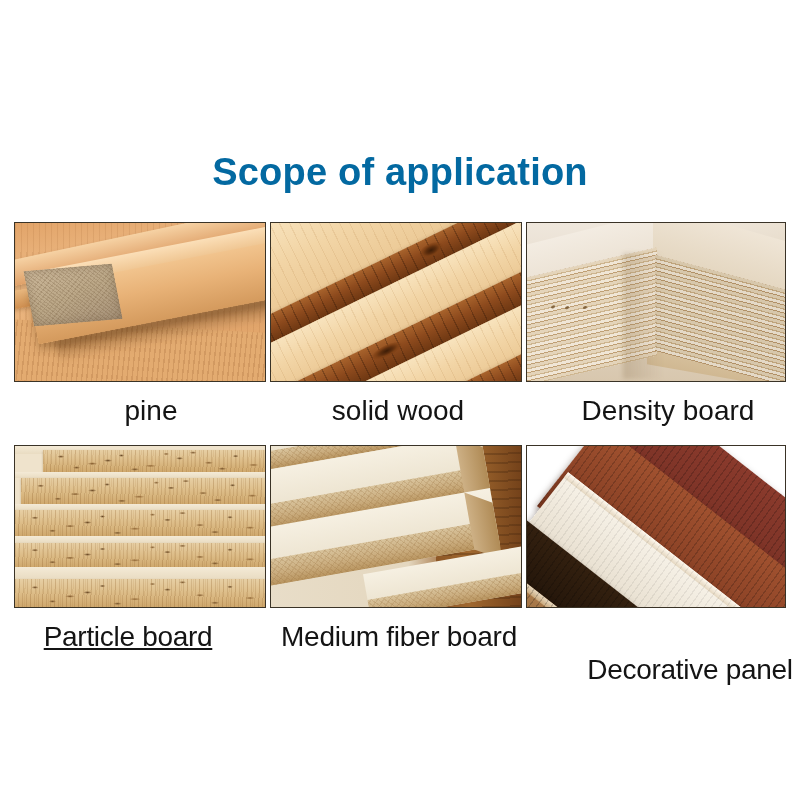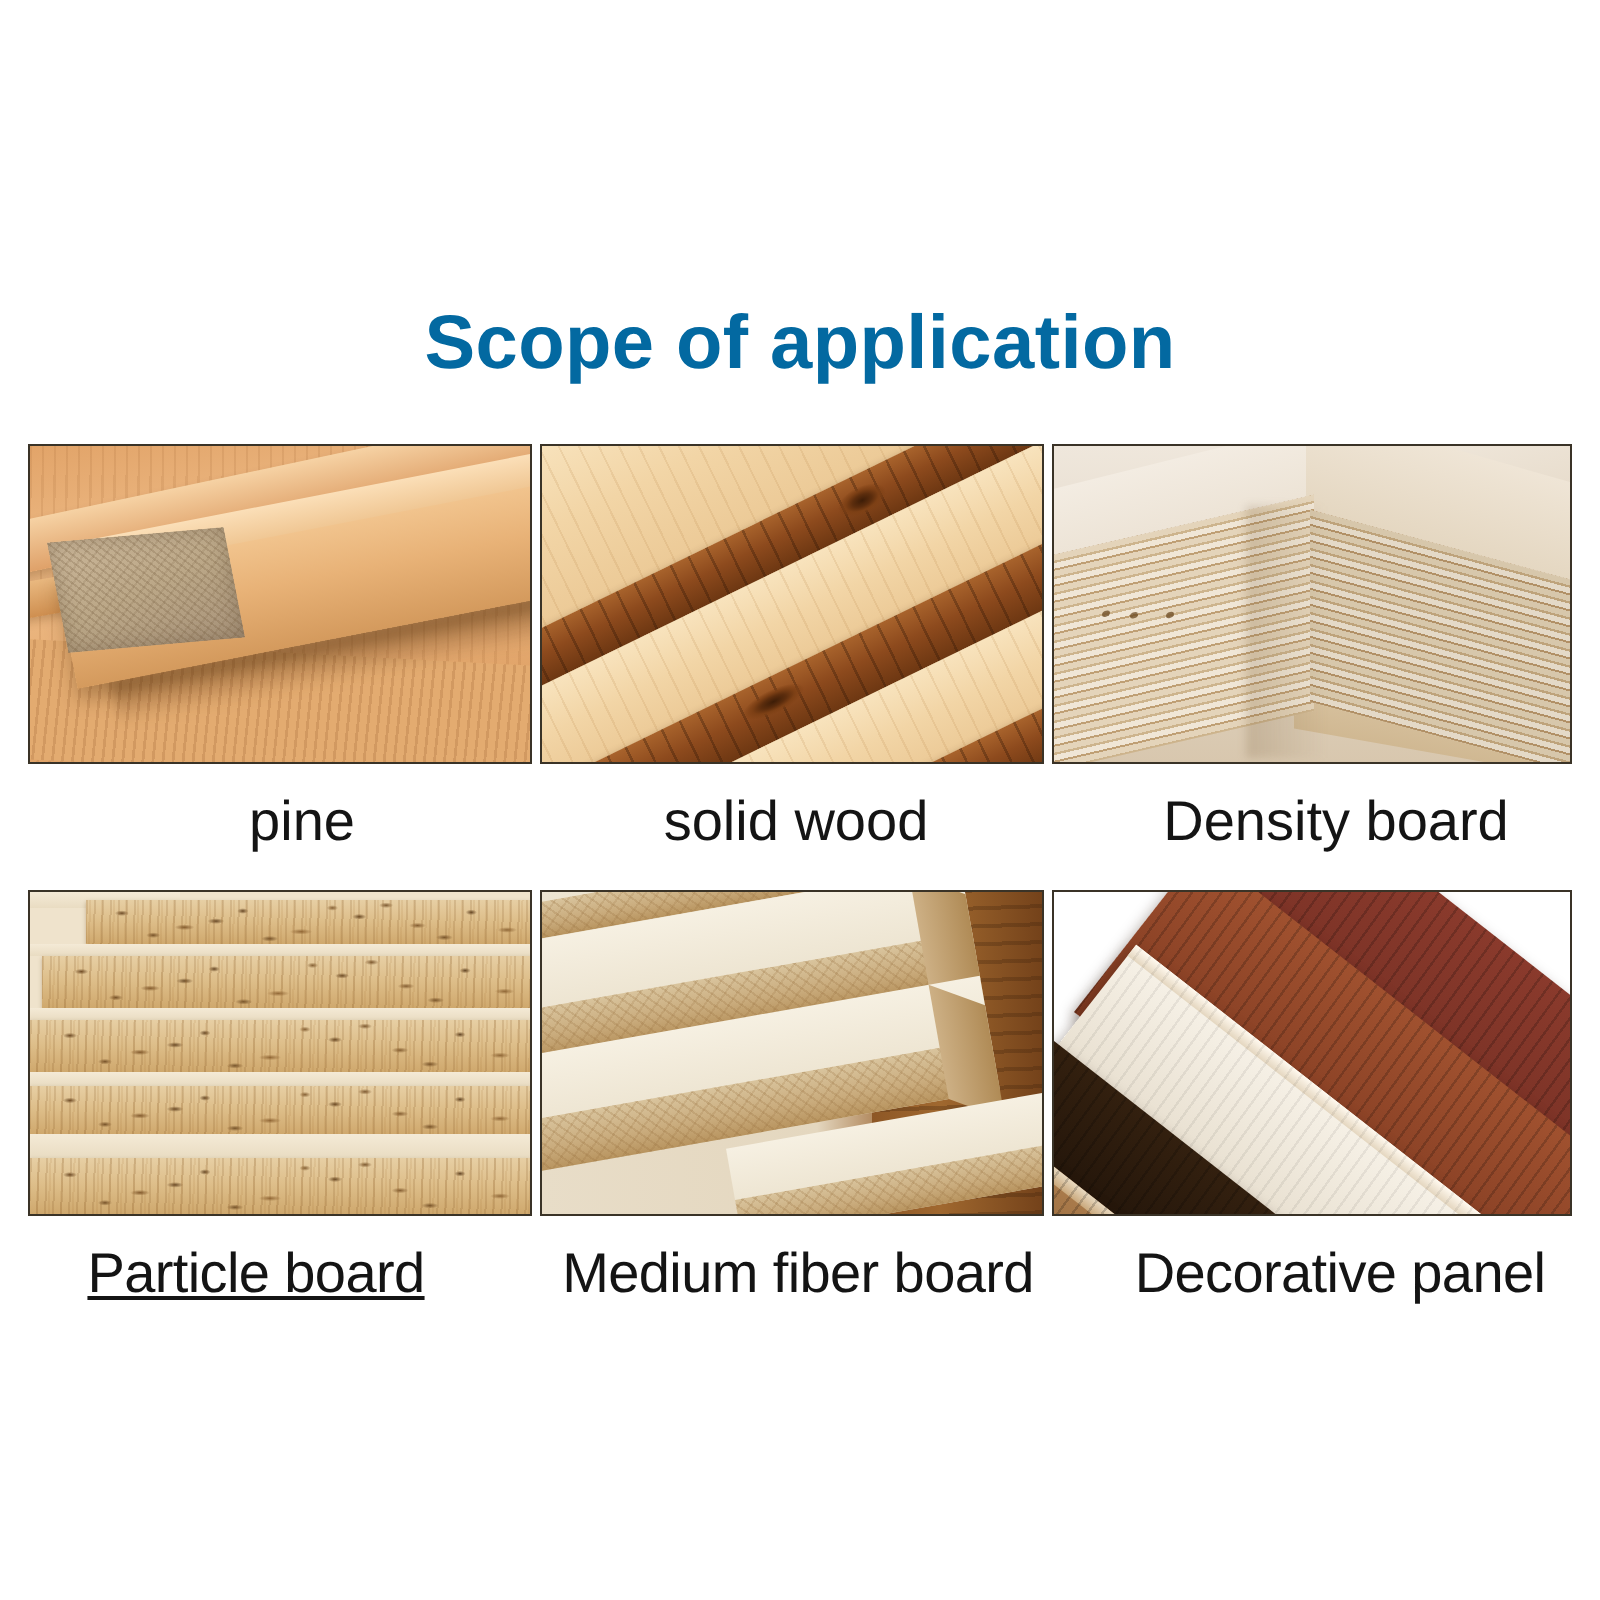--- a/index.html
+++ b/index.html
@@ -498,16 +498,16 @@
 
   <div class="captions r1">
     <div class="cap" style="left:151px;">pine</div>
     <div class="cap" style="left:668px;">Density board</div>
     <div class="cap" style="left:398px;">solid wood</div>
   </div>
 
   <div class="captions r2">
     <div class="cap narrow" style="left:128px;text-decoration:underline;">Particle board</div>
     <div class="cap narrow" style="left:399px;">Medium fiber board</div>
-    <div class="cap narrow" style="left:670px;">Decorative panel</div>
+    <div class="cap narrow" style="left:690px;margin-top:33px;">Decorative panel</div>
   </div>
 
 </div>
 
 </body></html>

